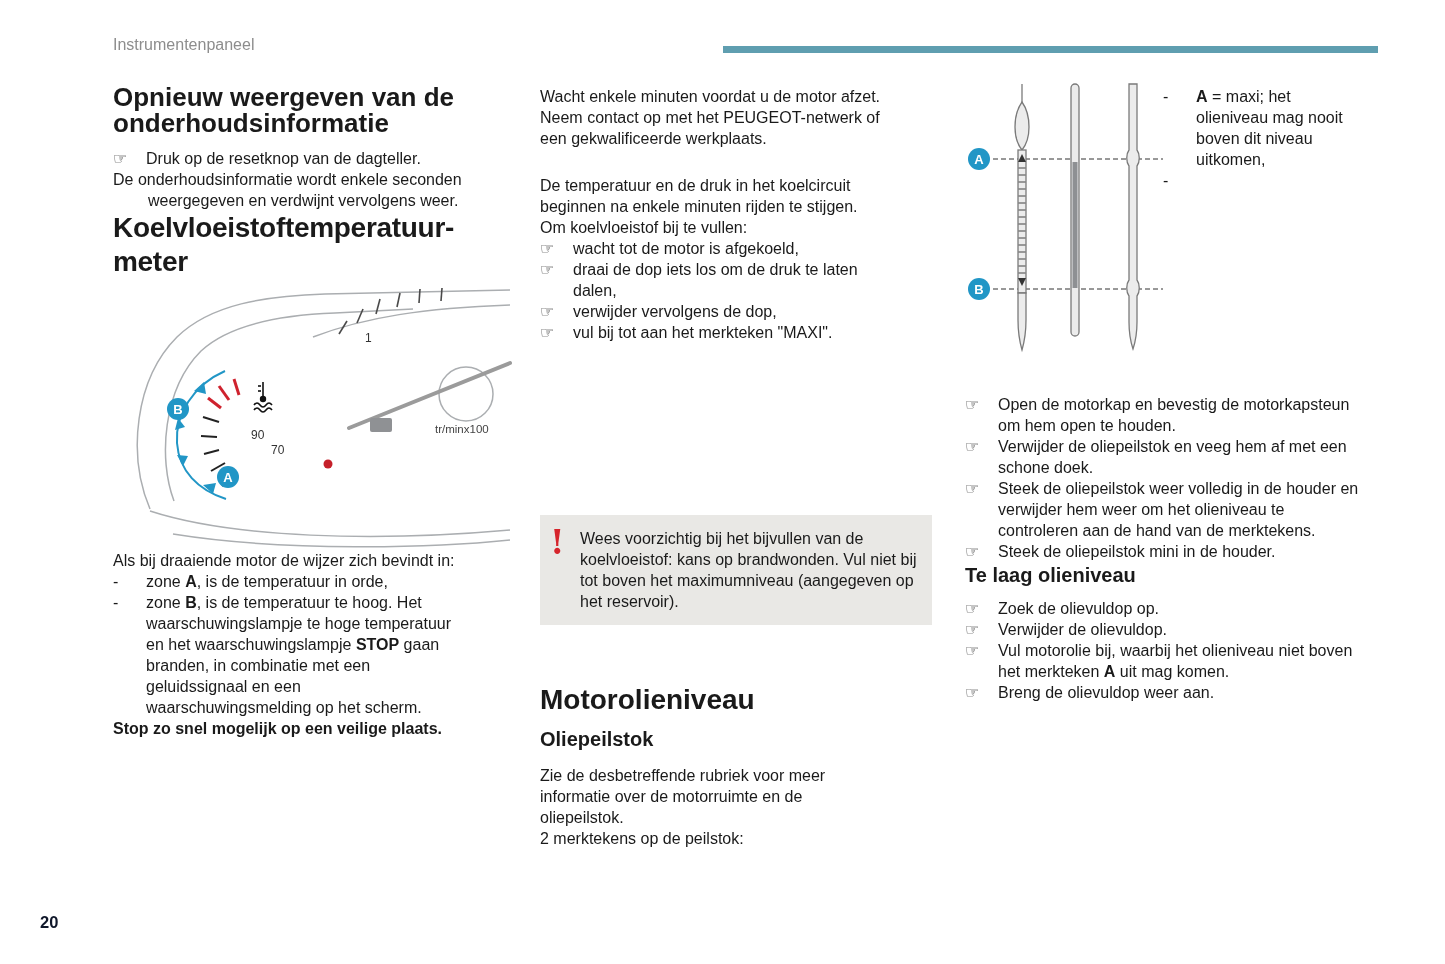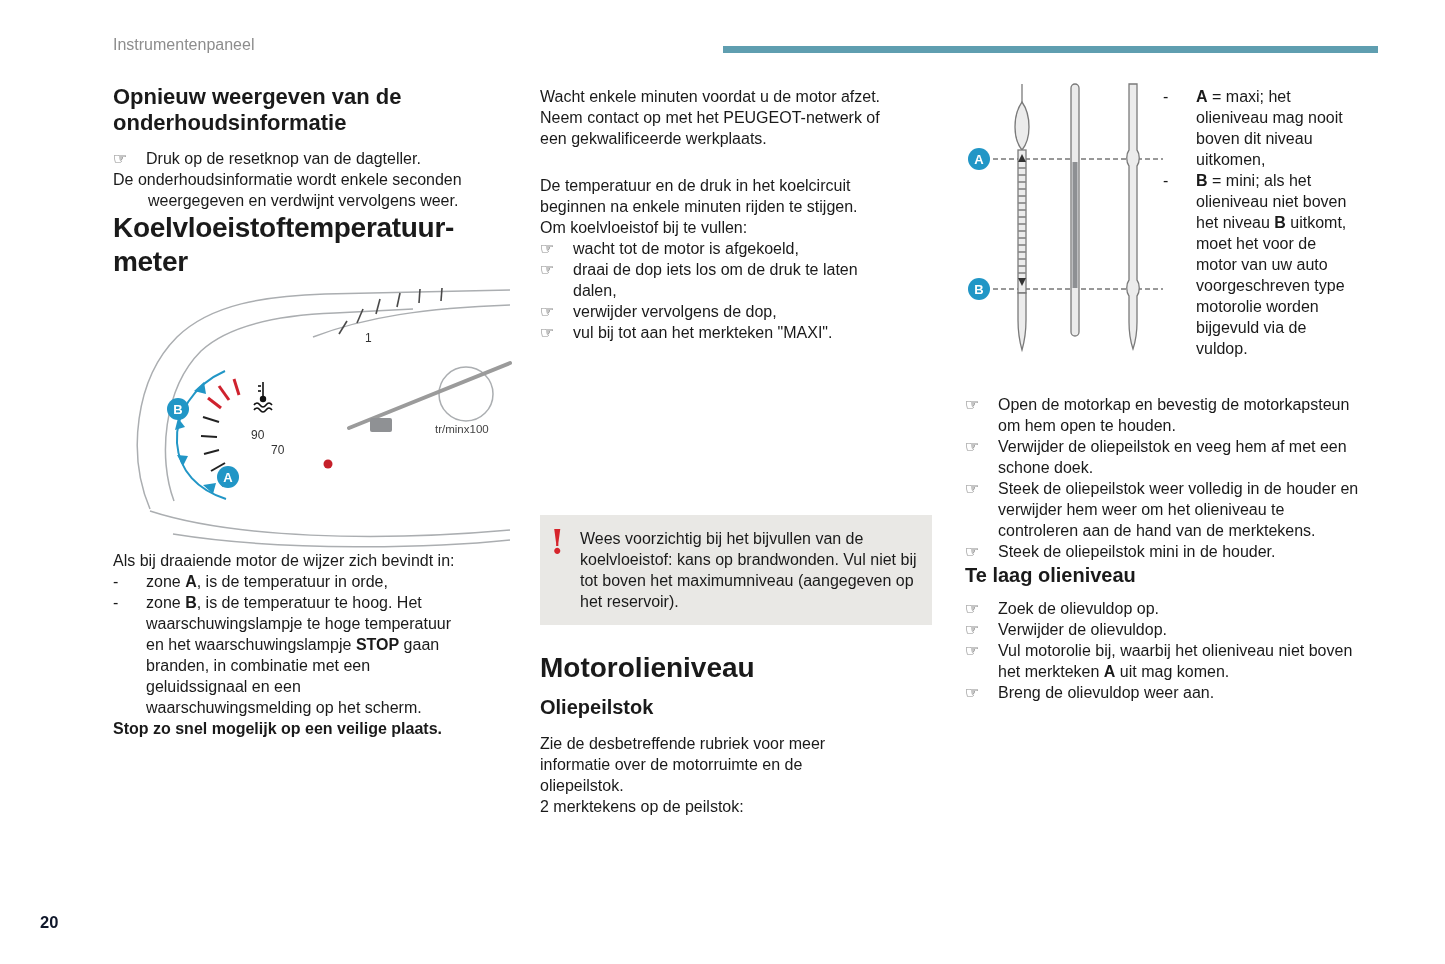--- a/index.html
+++ b/index.html
@@ -9,21 +9,21 @@
 
   .runhead { position:absolute; left:113px; top:36px; font-size:16px; color:#8d8d8d; }
   .accent-bar { position:absolute; left:723px; top:46px; width:722px; height:7px; background:#5f9eb0; }
   .page-number { position:absolute; left:40px; top:913px; font-size:16.5px; font-weight:bold; color:#0f172a; }
 
   .col { position:absolute; font-size:16px; line-height:21px; }
   .col1 { left:113px; top:84px; width:352px; }
   .col2 { left:540px; top:86px; width:346px; }
   .col3 { left:965px; top:82px; width:400px; }
 
-  h2.med { font-size:22px; line-height:26px; font-weight:bold; margin:0 0 12px 0; }
+  h2.med { font-size:26px; line-height:26px; font-weight:bold; margin:0 0 12px 0; }
   h1.big { font-size:28px; line-height:34px; font-weight:bold; letter-spacing:-0.3px; }
 
   .mb18 { margin-bottom:18px; }
   .mt-cool { }
   .hang { padding-left:35px; text-indent:-35px; }
 
   .step { display:flex; }
   .hand { flex:0 0 33px; width:33px; font-family:"DejaVu Sans",sans-serif; }
   .step-text { flex:1; }
 
@@ -33,21 +33,21 @@
 
   .boldline { font-weight:bold; }
 
   .gauge-svg { display:block; margin-top:8px; overflow:visible; }
   .gauge-caption { margin-top:6px; }
 
   .warnbox { margin-top:172px; background:#e9e8e5; padding:13px 14px 13px 10px; display:flex; width:392px; }
   .warn-icon { flex:0 0 26px; color:#d6252c; font-size:33px; font-weight:bold; line-height:30px; font-family:"DejaVu Serif","Liberation Serif",serif; }
   .warn-text { flex:1; padding-left:4px; }
 
-  .oil-title { font-size:28px; line-height:33px; font-weight:bold; margin-top:26px; }
+  .oil-title { font-size:28px; line-height:33px; font-weight:bold; margin-top:58px; }
   .sub-title { font-size:20px; line-height:26px; font-weight:bold; margin-top:10px; }
   .mt13 { margin-top:13px; }
 
   .dipstick-row { position:relative; height:312px; }
   .dipstick-svg { position:absolute; left:0; top:0; }
   .legend { position:absolute; left:198px; top:4px; width:192px; }
 
   h3.right-h { font-size:20px; line-height:26px; font-weight:bold; margin:0 0 10px 0; }
   .mt12 { margin-top:12px; }
 
@@ -240,21 +240,20 @@
         </g>
       </svg>
 
       <div class="legend">
         <div class="dash-item">
           <span class="dash">-</span>
           <span class="dash-text"><b>A</b><span> = maxi; het olieniveau mag nooit boven dit niveau uitkomen,</span></span>
         </div>
         <div class="dash-item">
           <span class="dash">-</span>
-          <span class="dash-text"><b>B</b><span> = mini; als het olieniveau niet boven het niveau </span><b>B</b><span> uitkomt, moet het voor de motor van uw auto voorgeschreven type motorolie worden bijgevuld via de vuldop.</span></span>
         </div>
       </div>
     </div>
 
 
     <div class="step">
       <span class="hand">☞</span>
       <span class="step-text">Open de motorkap en bevestig de motorkapsteun om hem open te houden.</span>
     </div>
     <div class="step">

